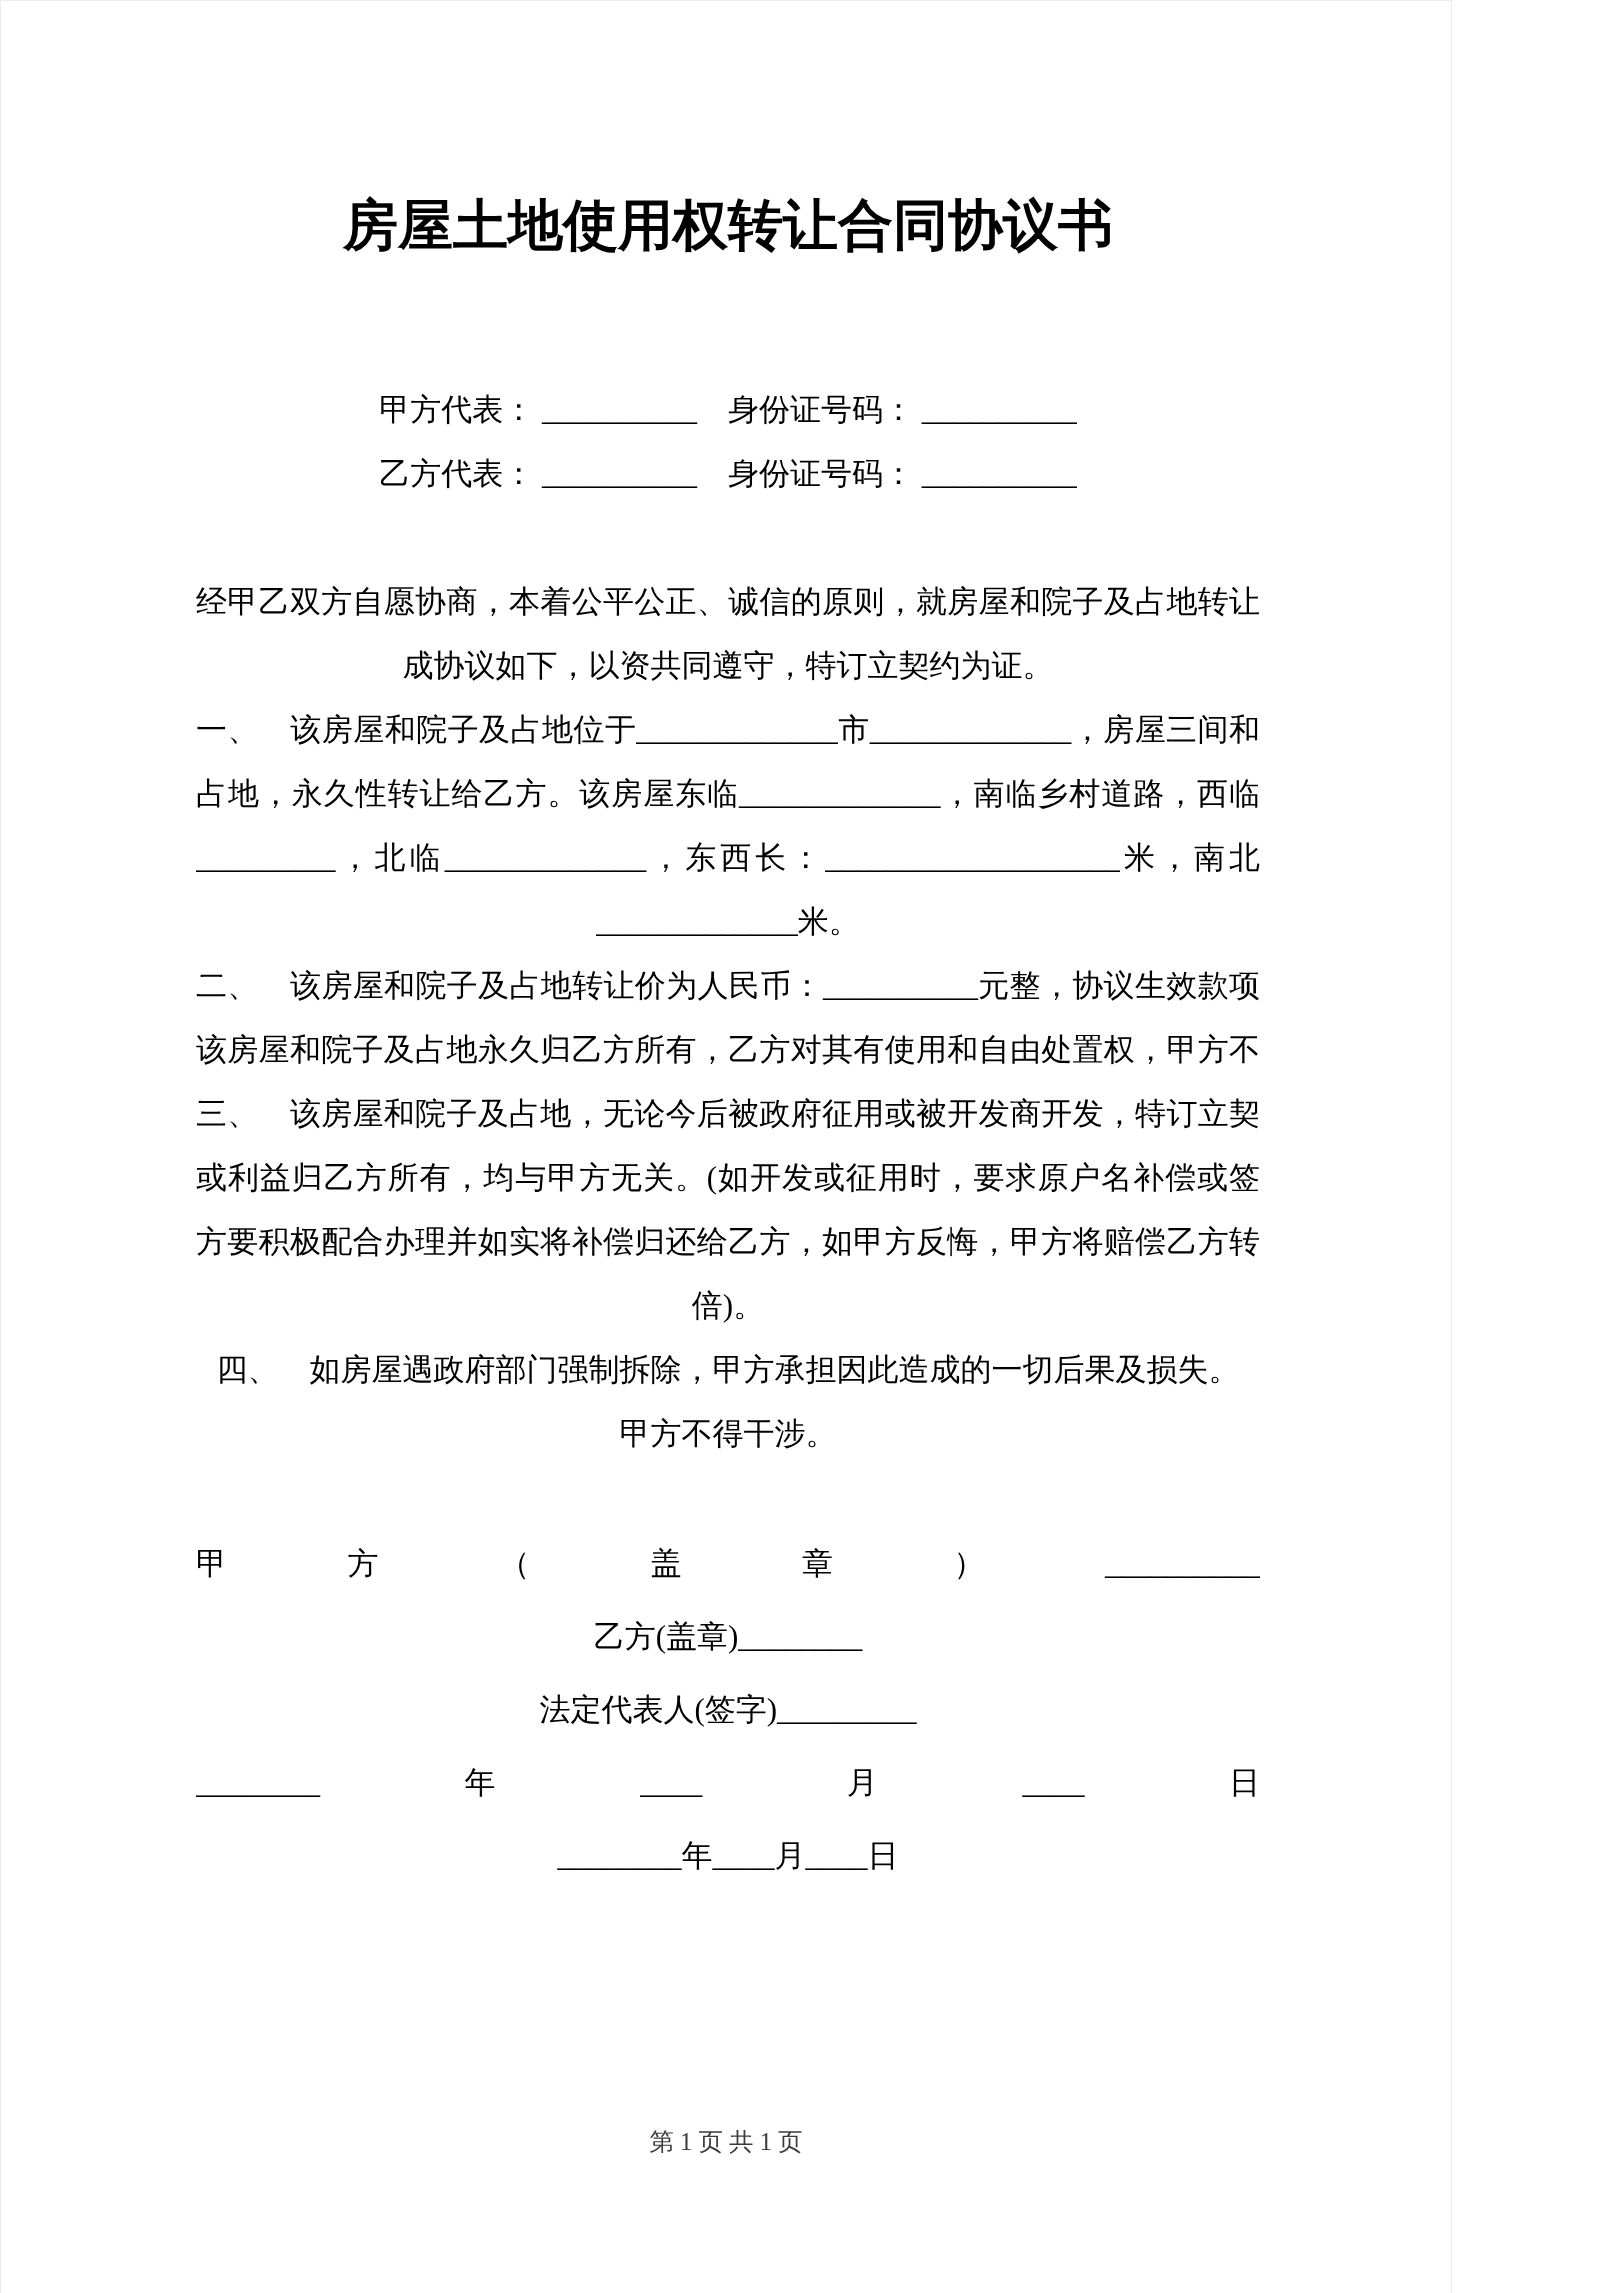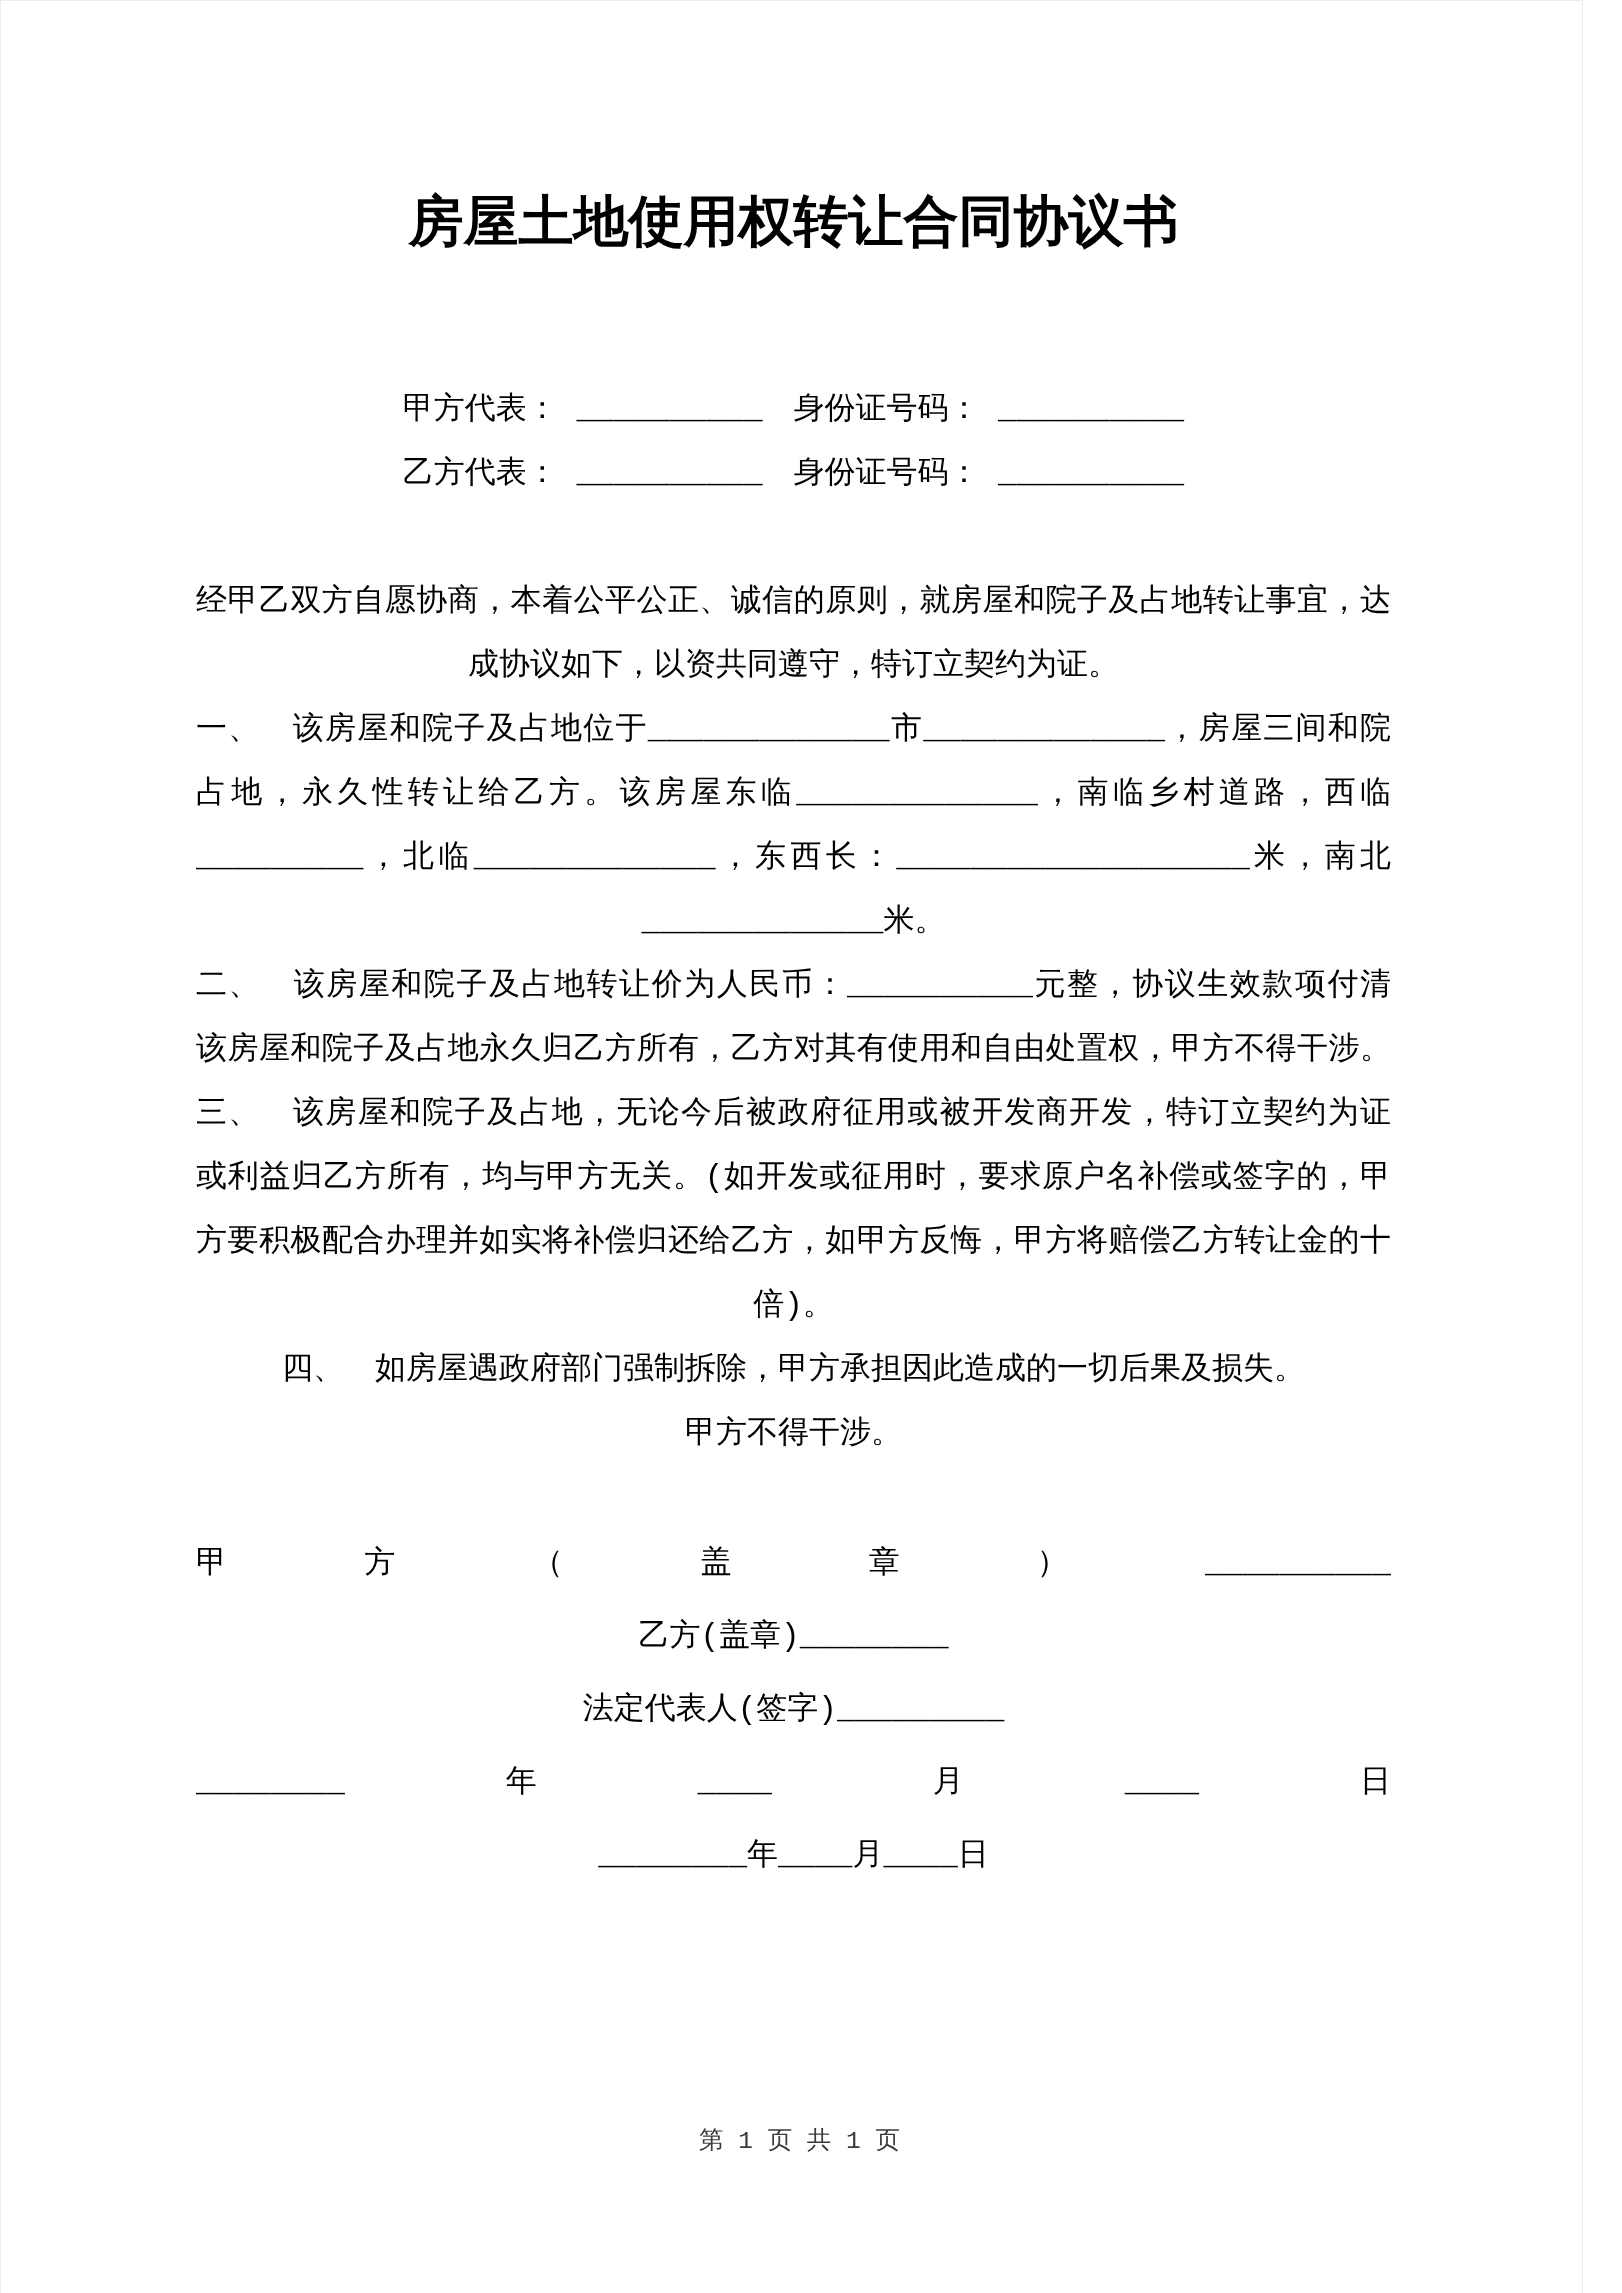--- a/index.html
+++ b/index.html
@@ -1,24 +1,24 @@
 <!DOCTYPE html>
 <html style="font-size:14.5px"><head>
 <meta charset="utf-8">
 <style>
   html, body { margin: 0; padding: 0; background: #ffffff; }
   .page {
     position: relative;
-    width: 1583px;
+    width: 1452px;
     height: 2294px;
     background: #ffffff;
     border: 1.8px solid #ececec;
     box-sizing: border-box;
     overflow: hidden;
-    font-family: Liberation Mono, monospace;
+    font-family: Liberation Serif, serif;
     color: #000000;
   }
   .content {
     padding: 0 191px 0 195px;
   }
   .doc-title {
     margin-top: 186px;
     font-size: 55px;
     line-height: 77px;
     font-weight: bold;
@@ -40,21 +40,21 @@
     line-height: 73px;
     height: 73px;
   }
   .doc-line.fill {
     white-space: normal;
     text-align: justify;
     text-align-last: justify;
   }
   .page-footer {
     position: absolute;
-    left: 8px;
+    left: 0;
     top: 2120px;
     width: 100%;
     text-align: center;
     font-size: 24.5px;
     line-height: 41px;
     color: #3a3a3a;
     white-space: pre;
   }
 </style>
 </head>

